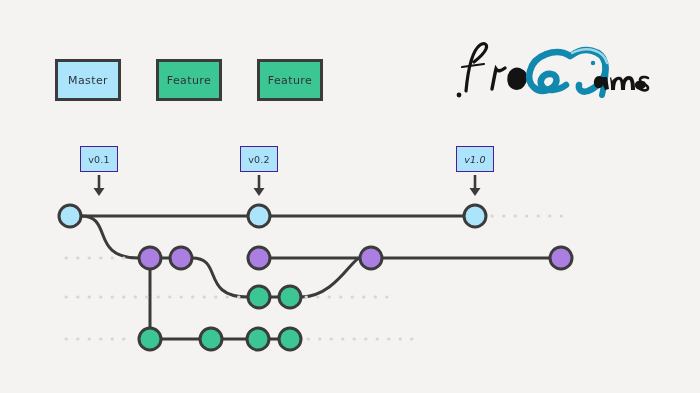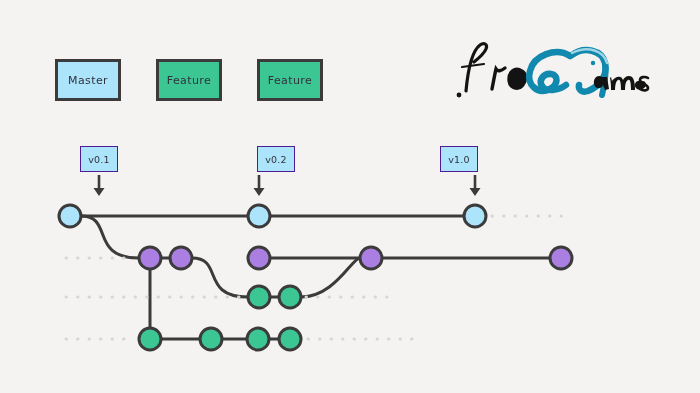--- a/index.html
+++ b/index.html
@@ -150,29 +150,29 @@
   </div>
 
   <div class="tag" style="left:80px; top:146px;">
     <span>v0.1</span>
   </div>
   <svg class="tag-arrow" style="left:91px; top:175px;" viewBox="0 0 16 22">
     <path d="M8 0 L8 14" stroke="#3b3b3b" stroke-width="2.6" fill="none"></path>
     <path d="M2.5 13 L8 21 L13.5 13 Z" fill="#3b3b3b"></path>
   </svg>
 
-  <div class="tag" style="left:257px; top:146px;">
+  <div class="tag" style="left:240px; top:146px;">
     <span>v0.2</span>
   </div>
   <svg class="tag-arrow" style="left:251px; top:175px;" viewBox="0 0 16 22">
     <path d="M8 0 L8 14" stroke="#3b3b3b" stroke-width="2.6" fill="none"></path>
     <path d="M2.5 13 L8 21 L13.5 13 Z" fill="#3b3b3b"></path>
   </svg>
 
-  <div class="tag" style="left:440px; top:146px;">
+  <div class="tag" style="left:456px; top:146px;font-style:italic;">
     <span>v1.0</span>
   </div>
   <svg class="tag-arrow" style="left:467px; top:175px;" viewBox="0 0 16 22">
     <path d="M8 0 L8 14" stroke="#3b3b3b" stroke-width="2.6" fill="none"></path>
     <path d="M2.5 13 L8 21 L13.5 13 Z" fill="#3b3b3b"></path>
   </svg>
 
   <svg id="graph" viewBox="0 0 700 393">
     <g id="graph-edges">
         <path d="M 81 216 L 248 216" fill="none" stroke="#3b3b3b" stroke-width="3" stroke-linecap="round"></path>

